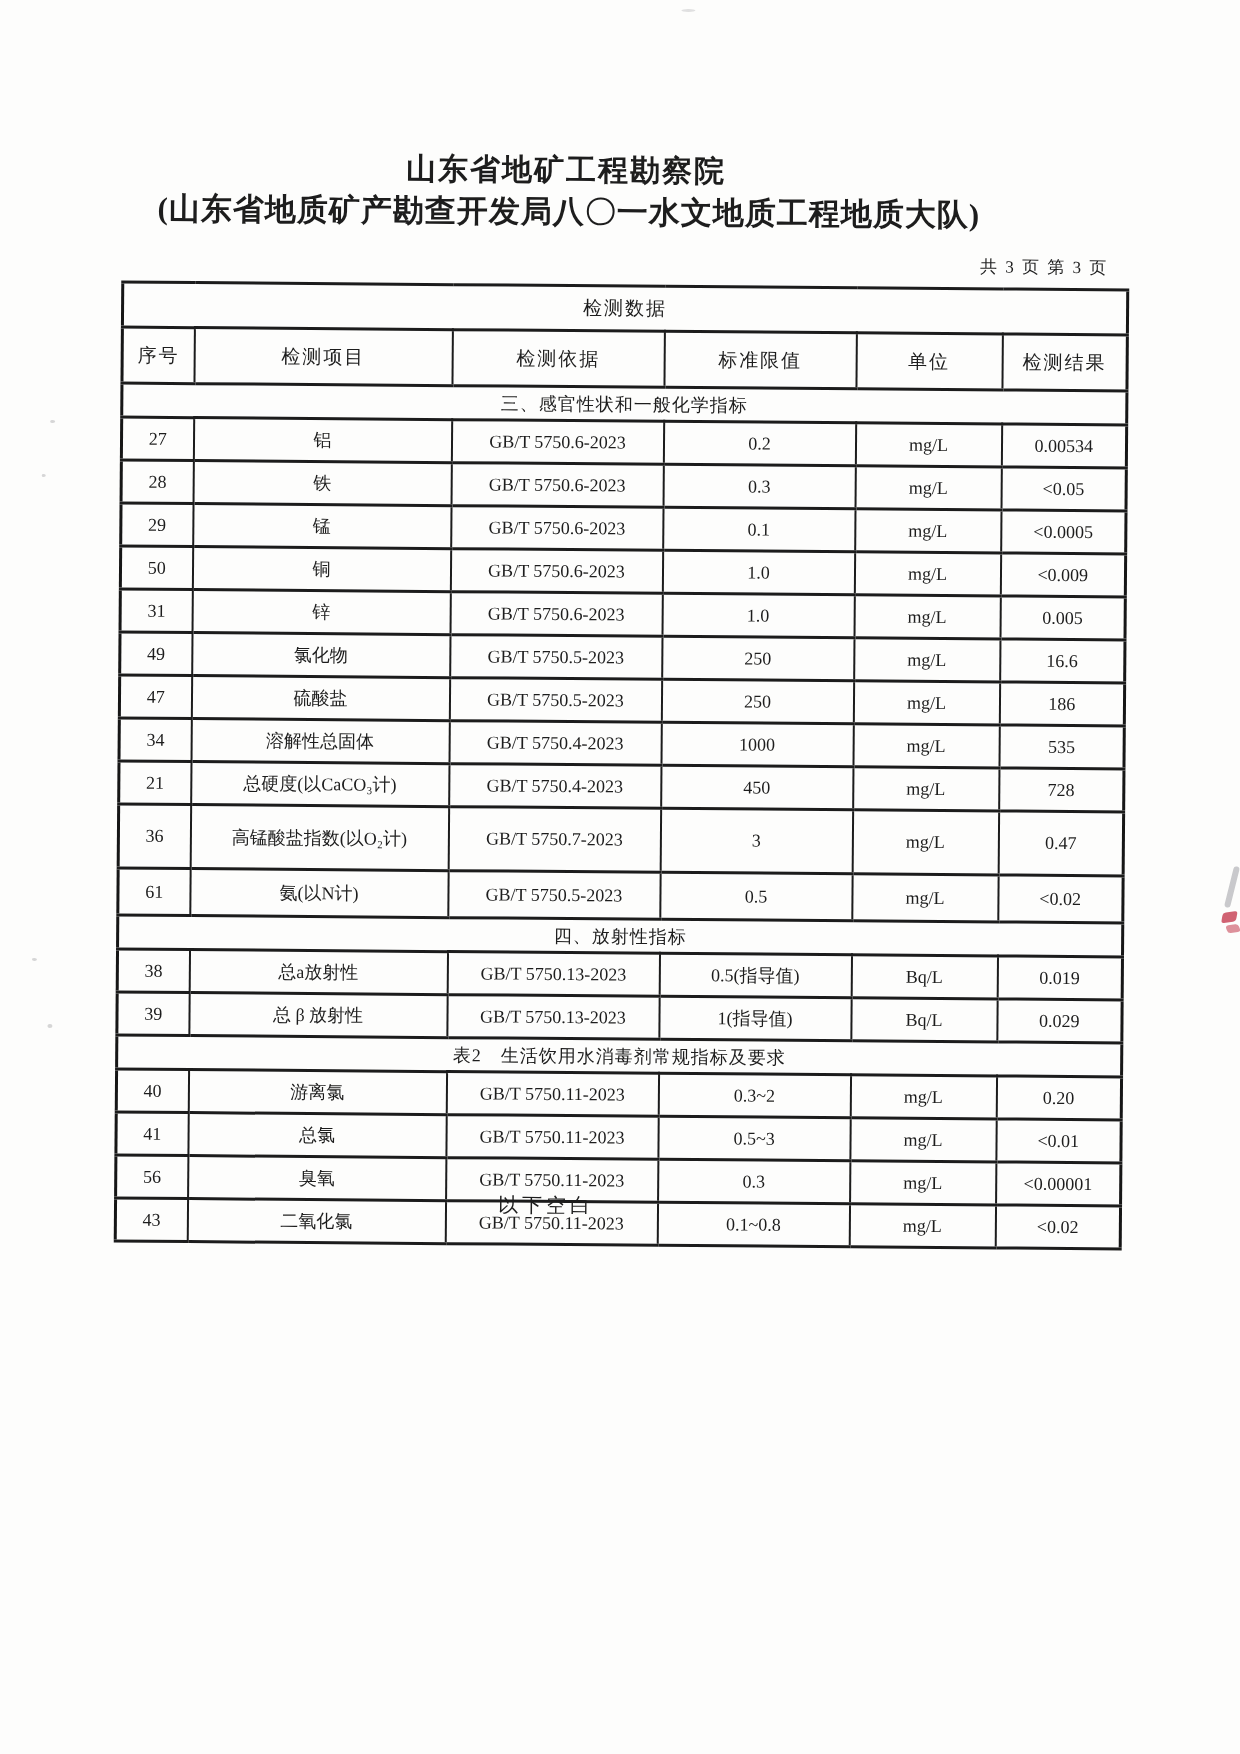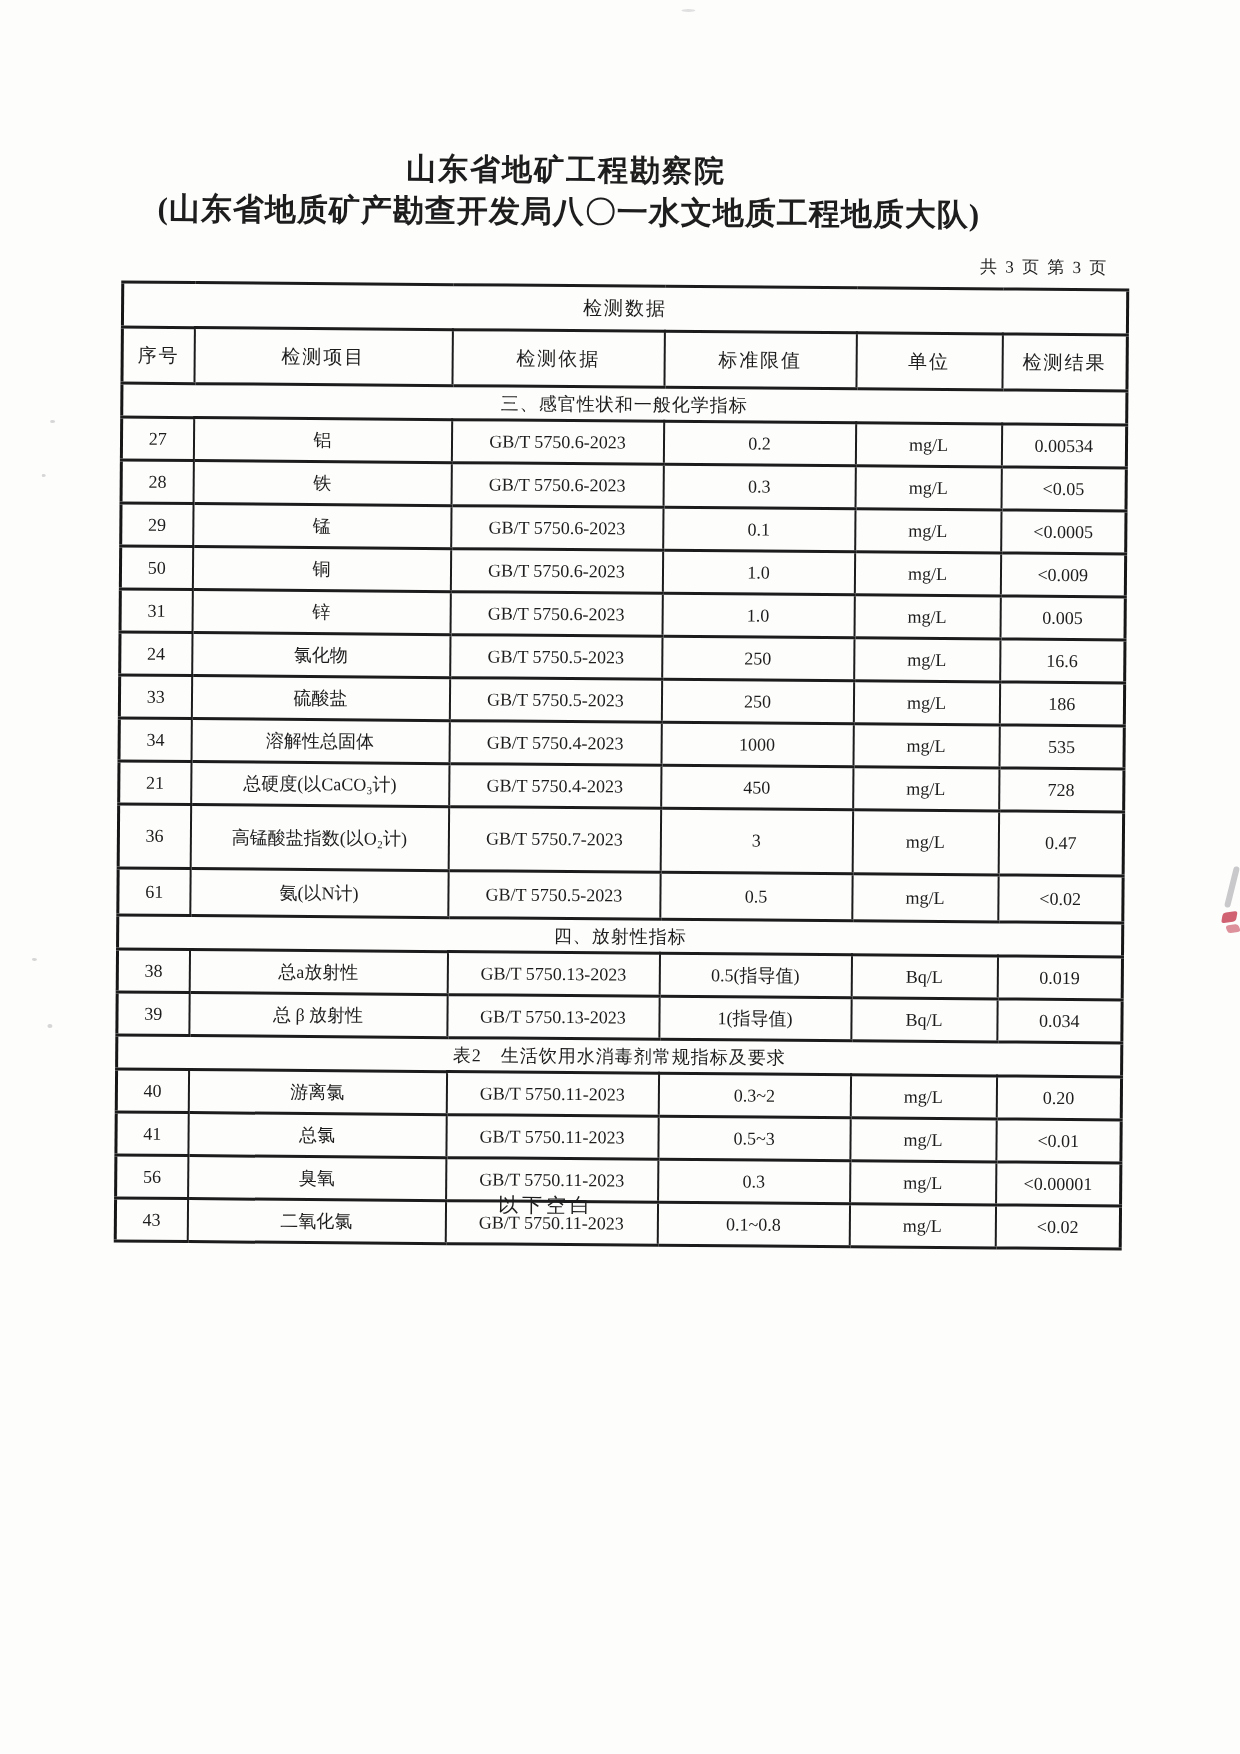--- a/index.html
+++ b/index.html
@@ -183,29 +183,29 @@
           </tr>
           <tr class="data-row" data-rownum="31">
             <td>31</td>
             <td>锌</td>
             <td>GB/T 5750.6-2023</td>
             <td>1.0</td>
             <td>mg/L</td>
             <td>0.005</td>
           </tr>
           <tr class="data-row" data-rownum="32">
-            <td>24</td>
+            <td>49</td>
             <td>氯化物</td>
             <td>GB/T 5750.5-2023</td>
             <td>250</td>
             <td>mg/L</td>
             <td>16.6</td>
           </tr>
           <tr class="data-row" data-rownum="33">
-            <td>33</td>
+            <td>47</td>
             <td>硫酸盐</td>
             <td>GB/T 5750.5-2023</td>
             <td>250</td>
             <td>mg/L</td>
             <td>186</td>
           </tr>
           <tr class="data-row" data-rownum="34">
             <td>34</td>
             <td>溶解性总固体</td>
             <td>GB/T 5750.4-2023</td>
@@ -247,21 +247,21 @@
             <td>0.5(指导值)</td>
             <td>Bq/L</td>
             <td>0.019</td>
           </tr>
           <tr class="data-row" data-rownum="39">
             <td>39</td>
             <td>总 β 放射性</td>
             <td>GB/T 5750.13-2023</td>
             <td>1(指导值)</td>
             <td>Bq/L</td>
-            <td>0.034</td>
+            <td>0.029</td>
           </tr>
           <tr class="section-row">
             <td colspan="6">表2　生活饮用水消毒剂常规指标及要求</td>
           </tr>
           <tr class="data-row" data-rownum="40">
             <td>40</td>
             <td>游离氯</td>
             <td>GB/T 5750.11-2023</td>
             <td>0.3~2</td>
             <td>mg/L</td>

